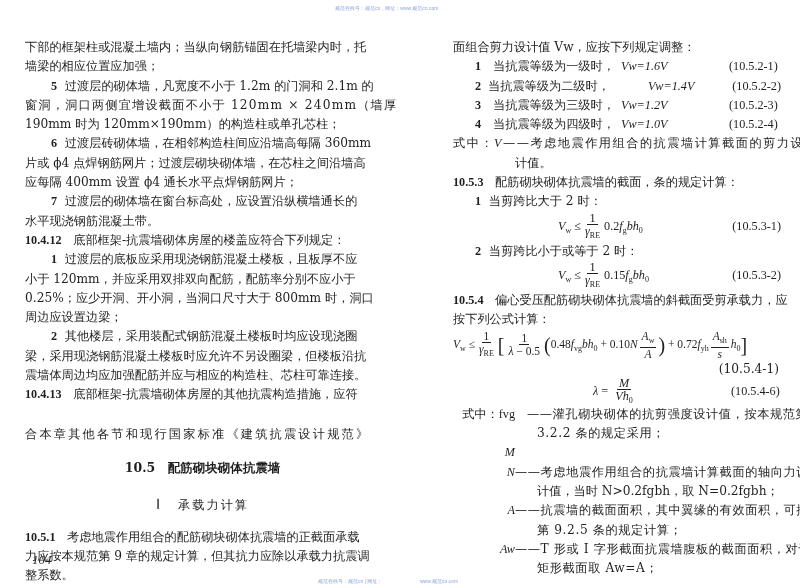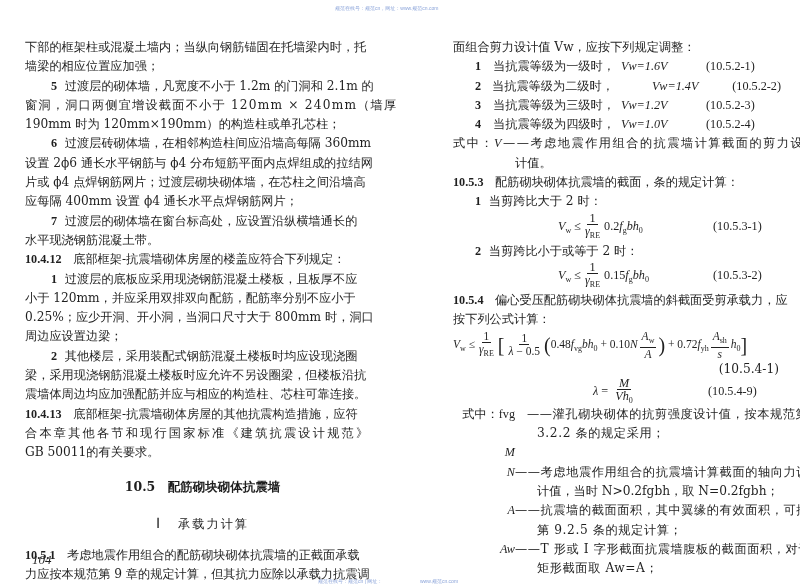--- a/index.html
+++ b/index.html
@@ -12,21 +12,21 @@
   .ln { white-space:nowrap; height:19.3px; }
   .ind { padding-left:26px; }
   .b { font-weight:bold; font-family:"Liberation Serif", serif; }
   .sec { font-family:"Liberation Serif", serif; font-weight:bold; }
   .h2 { text-align:center; font-weight:bold; margin:14px 0 18px 0; font-size:12.5px; }
   .h3 { text-align:center; margin:0 0 12px 0; letter-spacing:2px; }
   .h3 .roman { font-family:"Liberation Serif", serif; font-size:14px; margin-right:16px; }
   .pno { position:absolute; font-family:Liberation Serif, serif; font-style:italic; font-size:13px; }
   .i { font-style:italic; font-family:"Liberation Serif", serif; }
   .eqrow { display:flex; align-items:center; white-space:nowrap; }
-  .eqno { font-family:"Liberation Serif", serif; }
+  .eqno { font-family:"Liberation Serif", serif;margin-left:23px; }
   .frac { display:inline-flex; flex-direction:column; align-items:center; vertical-align:middle; font-family:"Liberation Serif", serif; line-height:12px; margin:0 2px; }
   .frac .num { border-bottom:1px solid #1f1f1f; padding:0 2px; }
   .frac .den { padding:0 2px; }
   .sub { font-size:8px; vertical-align:-3px; }
   .math { font-family:"Liberation Serif", serif; }
   .big { font-size:20px; line-height:18px; vertical-align:middle; }
   .def { display:flex; }
   .def .sym { width:62px; text-align:right; flex:none; font-family:"Liberation Serif", serif; }
   .def .txt { flex:1; white-space:normal; letter-spacing:0.6px; }
 </style>
@@ -39,39 +39,37 @@
 
 <div class="page left">
   <div class="ln">下部的框架柱或混凝土墙内；当纵向钢筋锚固在托墙梁内时，托</div>
   <div class="ln">墙梁的相应位置应加强；</div>
 
   <div class="ln ind"><span class="b">5</span>&nbsp;&nbsp;<span>过渡层的砌体墙，凡宽度不小于 1.2m 的门洞和 2.1m 的</span></div>
   <div class="ln" style="letter-spacing:1.2px;">窗洞，洞口两侧宜增设截面不小于 120mm × 240mm（墙厚</div>
   <div class="ln">190mm 时为 120mm×190mm）的构造柱或单孔芯柱；</div>
 
   <div class="ln ind"><span class="b">6</span>&nbsp;&nbsp;<span>过渡层砖砌体墙，在相邻构造柱间应沿墙高每隔 360mm</span></div>
-  <div class="ln">设置 2ϕ6 通长水平钢筋与 ϕ4 分布短筋平面内点焊组成的拉结网</div>
   <div class="ln">片或 ϕ4 点焊钢筋网片；过渡层砌块砌体墙，在芯柱之间沿墙高</div>
   <div class="ln">应每隔 400mm 设置 ϕ4 通长水平点焊钢筋网片；</div>
 
   <div class="ln ind"><span class="b">7</span>&nbsp;&nbsp;<span>过渡层的砌体墙在窗台标高处，应设置沿纵横墙通长的</span></div>
   <div class="ln">水平现浇钢筋混凝土带。</div>
 
   <div class="ln"><span class="sec">10.4.12</span>&nbsp;&nbsp;&nbsp;<span>底部框架-抗震墙砌体房屋的楼盖应符合下列规定：</span></div>
   <div class="ln ind"><span class="b">1</span>&nbsp;&nbsp;<span>过渡层的底板应采用现浇钢筋混凝土楼板，且板厚不应</span></div>
   <div class="ln">小于 120mm，并应采用双排双向配筋，配筋率分别不应小于</div>
   <div class="ln">0.25%；应少开洞、开小洞，当洞口尺寸大于 800mm 时，洞口</div>
   <div class="ln">周边应设置边梁；</div>
   <div class="ln ind"><span class="b">2</span>&nbsp;&nbsp;<span>其他楼层，采用装配式钢筋混凝土楼板时均应设现浇圈</span></div>
   <div class="ln">梁，采用现浇钢筋混凝土楼板时应允许不另设圈梁，但楼板沿抗</div>
   <div class="ln">震墙体周边均应加强配筋并应与相应的构造柱、芯柱可靠连接。</div>
 
   <div class="ln"><span class="sec">10.4.13</span>&nbsp;&nbsp;&nbsp;<span>底部框架-抗震墙砌体房屋的其他抗震构造措施，应符</span></div>
-  <div class="ln" style="letter-spacing:2.2px;">合本章其他各节和现行国家标准《建筑抗震设计规范》</div>
-  <div class="ln">GB 50011的有关要求。</div>
+  <div class="ln" style="letter-spacing:2.2px;margin-top:20px;">合本章其他各节和现行国家标准《建筑抗震设计规范》</div>
 
   <div class="h2">10.5　配筋砌块砌体抗震墙</div>
   <div class="h3"><span class="roman">Ⅰ</span><span>承载力计算</span></div>
 
   <div class="ln"><span class="sec">10.5.1</span>&nbsp;&nbsp;&nbsp;<span>考虑地震作用组合的配筋砌块砌体抗震墙的正截面承载</span></div>
   <div class="ln">力应按本规范第 9 章的规定计算，但其抗力应除以承载力抗震调</div>
   <div class="ln">整系数。</div>
 
 </div>
 <div class="pno" style="left:32px;top:552px;">104</div>
@@ -141,21 +139,21 @@
           <span class="num"><span class="i">A</span><span class="sub">sh</span></span>
           <span class="den"><span class="i">s</span></span>
         </span><span class="i">h</span><span class="sub">0</span><span class="big">]</span></span>
   </div>
   <div class="ln" style="text-align:right;padding-right:2px;">(10.5.4-1)</div>
   <div class="eqrow" style="height:26px;padding-left:140px;">
     <span class="math" style="width:115px;"><span class="i">λ</span> = <span class="frac">
           <span class="num"><span class="i">M</span></span>
           <span class="den"><span class="i">Vh</span><span class="sub">0</span></span>
         </span></span>
-    <span class="eqno">(10.5.4-9)</span>
+    <span class="eqno">(10.5.4-6)</span>
   </div>
 
   <div>
     <div class="def">
       <span class="sym" style="width:62px;">式中：fvg</span>
       <span class="txt">
           <span class="ln" style="display:block;margin-left:12px;">——灌孔砌块砌体的抗剪强度设计值，按本规范第</span>
           <span class="ln" style="display:block;padding-left:22px;">3.2.2 条的规定采用；</span>
         </span>
     </div>

